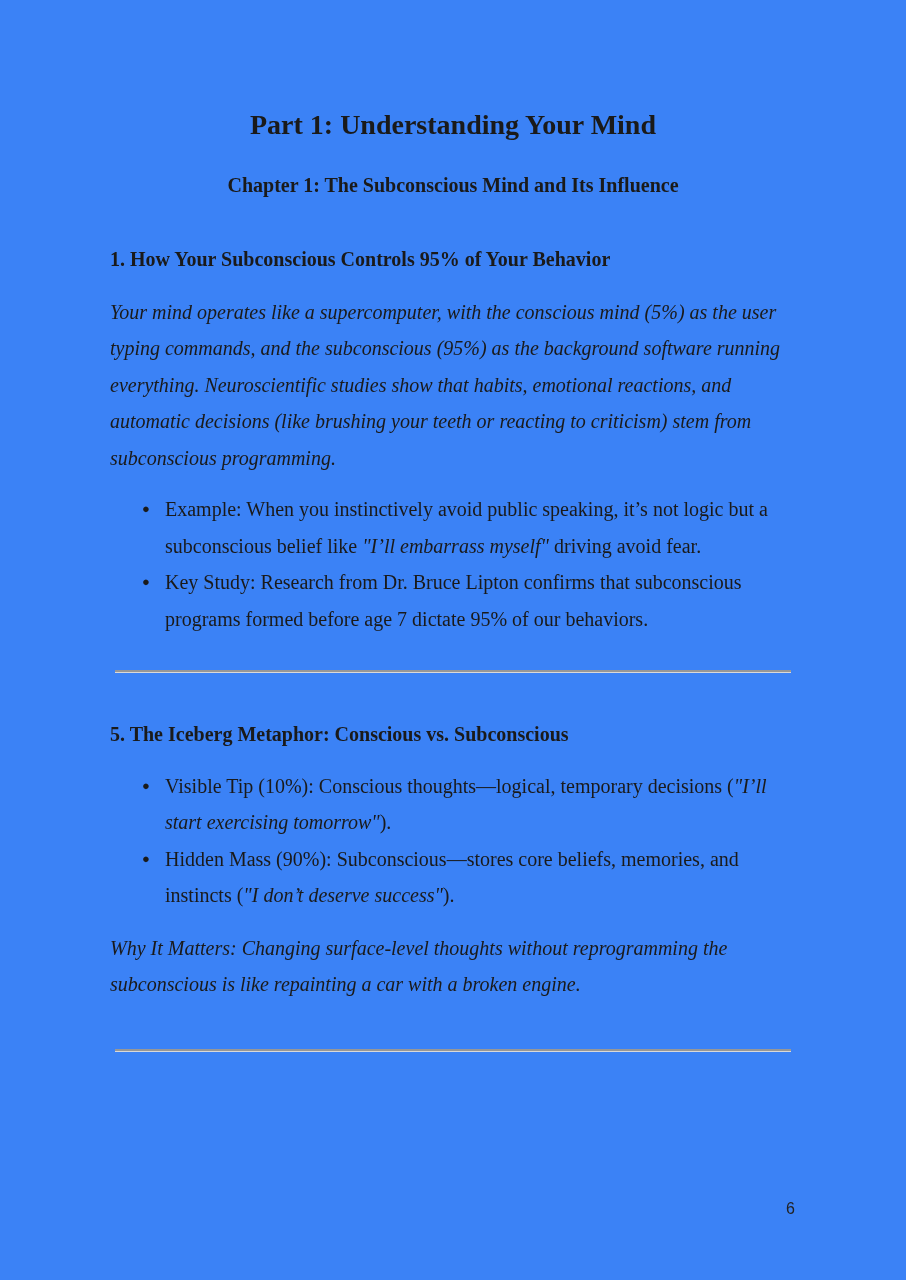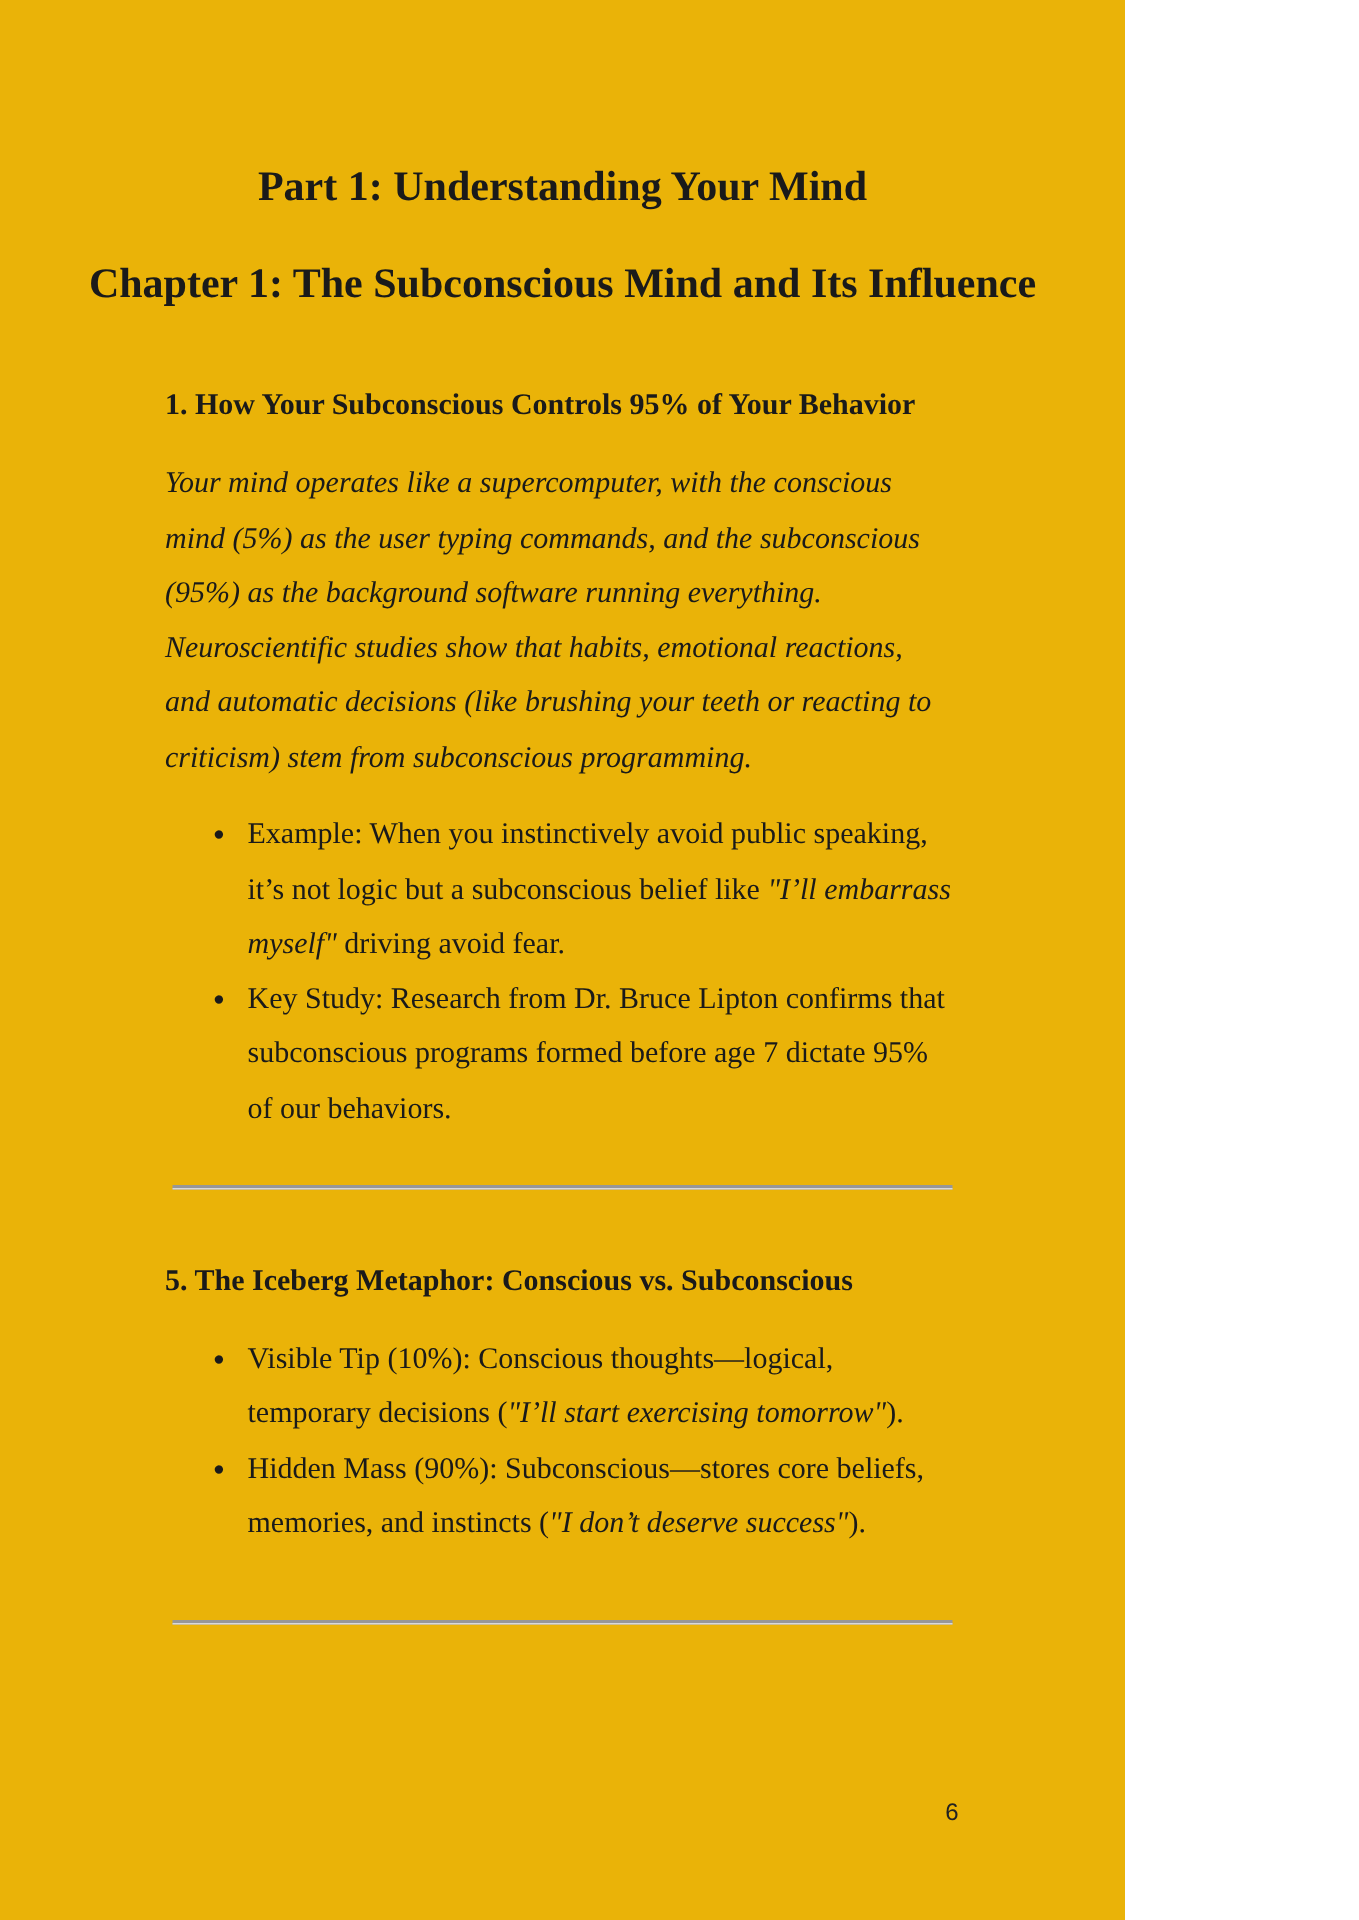--- a/index.html
+++ b/index.html
@@ -3,38 +3,38 @@
 <meta charset="utf-8">
 <style>
   html, body { margin: 0; padding: 0; }
   body {
     width: 906px; height: 1280px;
     background: #ffffff;
     overflow: hidden;
   }
   .page {
     position: relative;
-    width: 750px; height: 1280px;
+    width: 906px; height: 1280px;
     box-sizing: border-box;
-    background: #eab308;
+    background: #3b82f6;
     color: #1a1a1a;
     font-family: "Liberation Serif", "DejaVu Serif", serif;
     padding-top: 107px;
   }
   .part-title {
     margin: 0;
     text-align: center;
     font-size: 28px;
     font-weight: 700;
     line-height: 1.3;
   }
   .chapter-title {
     margin: 29px 0 0;
     text-align: center;
-    font-size: 28px;
+    font-size: 20px;
     font-weight: 700;
     line-height: 1.3;
   }
   .content {
     margin: 0 115px 0 110px; 
     font-size: 20px;
     line-height: 36.5px;
   }
   .section-heading {
     margin: 43px 0 0;
@@ -112,20 +112,21 @@
       <li class="bullet-item">
         <span class="dot">●</span>
         <span class="li-body"><span>Visible Tip (10%): Conscious thoughts—logical, temporary decisions (</span><em>"I’ll start exercising tomorrow"</em><span>).</span></span>
       </li>
       <li class="bullet-item">
         <span class="dot">●</span>
         <span class="li-body"><span>Hidden Mass (90%): Subconscious—stores core beliefs, memories, and instincts (</span><em>"I don’t deserve success"</em><span>).</span></span>
       </li>
     </ul>
 
+    <p class="body-para">Why It Matters: Changing surface-level thoughts without reprogramming the subconscious is like repainting a car with a broken engine.</p>
 
     <div class="divider second"></div>
 
   </div>
 
   <div class="page-number">6</div>
 
 </div>
 
 </body></html>

